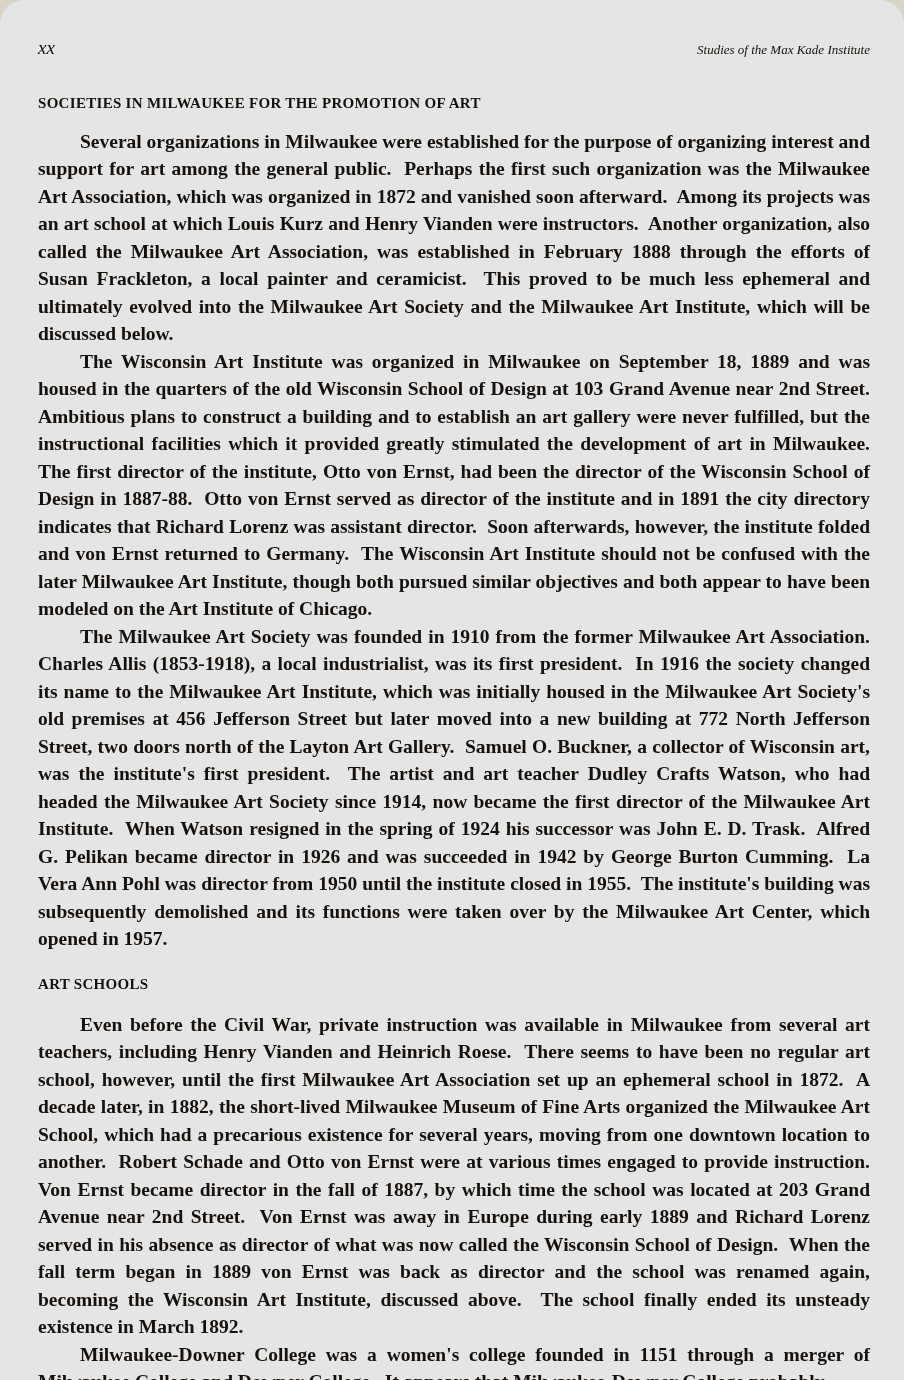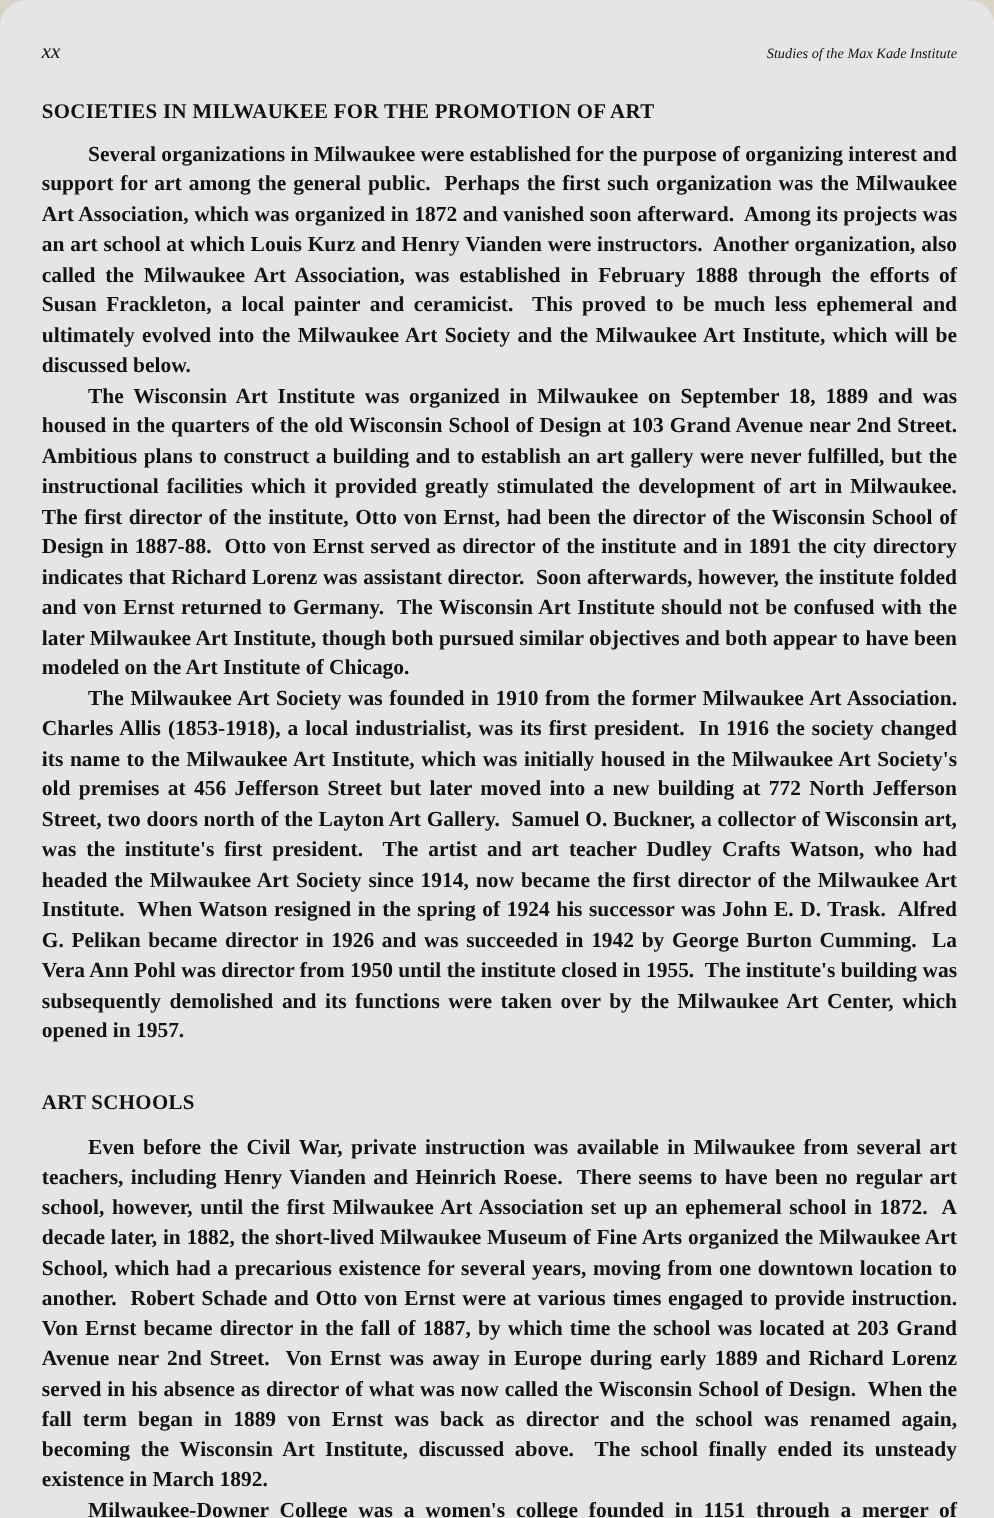--- a/index.html
+++ b/index.html
@@ -20,27 +20,27 @@
   .running-header {
     display: flex;
     justify-content: space-between;
     align-items: baseline;
     margin-bottom: 26px;
   }
   .page-number { font-style: italic; font-size: 19px; }
   .running-title { font-style: italic; font-size: 13px; }
   .section-heading {
     font-weight: bold;
-    font-size: 19px;
+    font-size: 15px;
     letter-spacing: 0.3px;
     margin: 0 0 12px 0;
     line-height: 26px;
     font-family: Liberation Serif, serif;
   }
-  .section-heading.second { margin-top: 38px; margin-bottom: 14px; }
+  .section-heading.second { margin-top: 18px; margin-bottom: 14px; }
   .body-para {
     text-align: justify;
     text-indent: 42px;
     white-space: pre-wrap;
     font-weight: bold;
   }
 </style>
 </head>
 <body>
 

